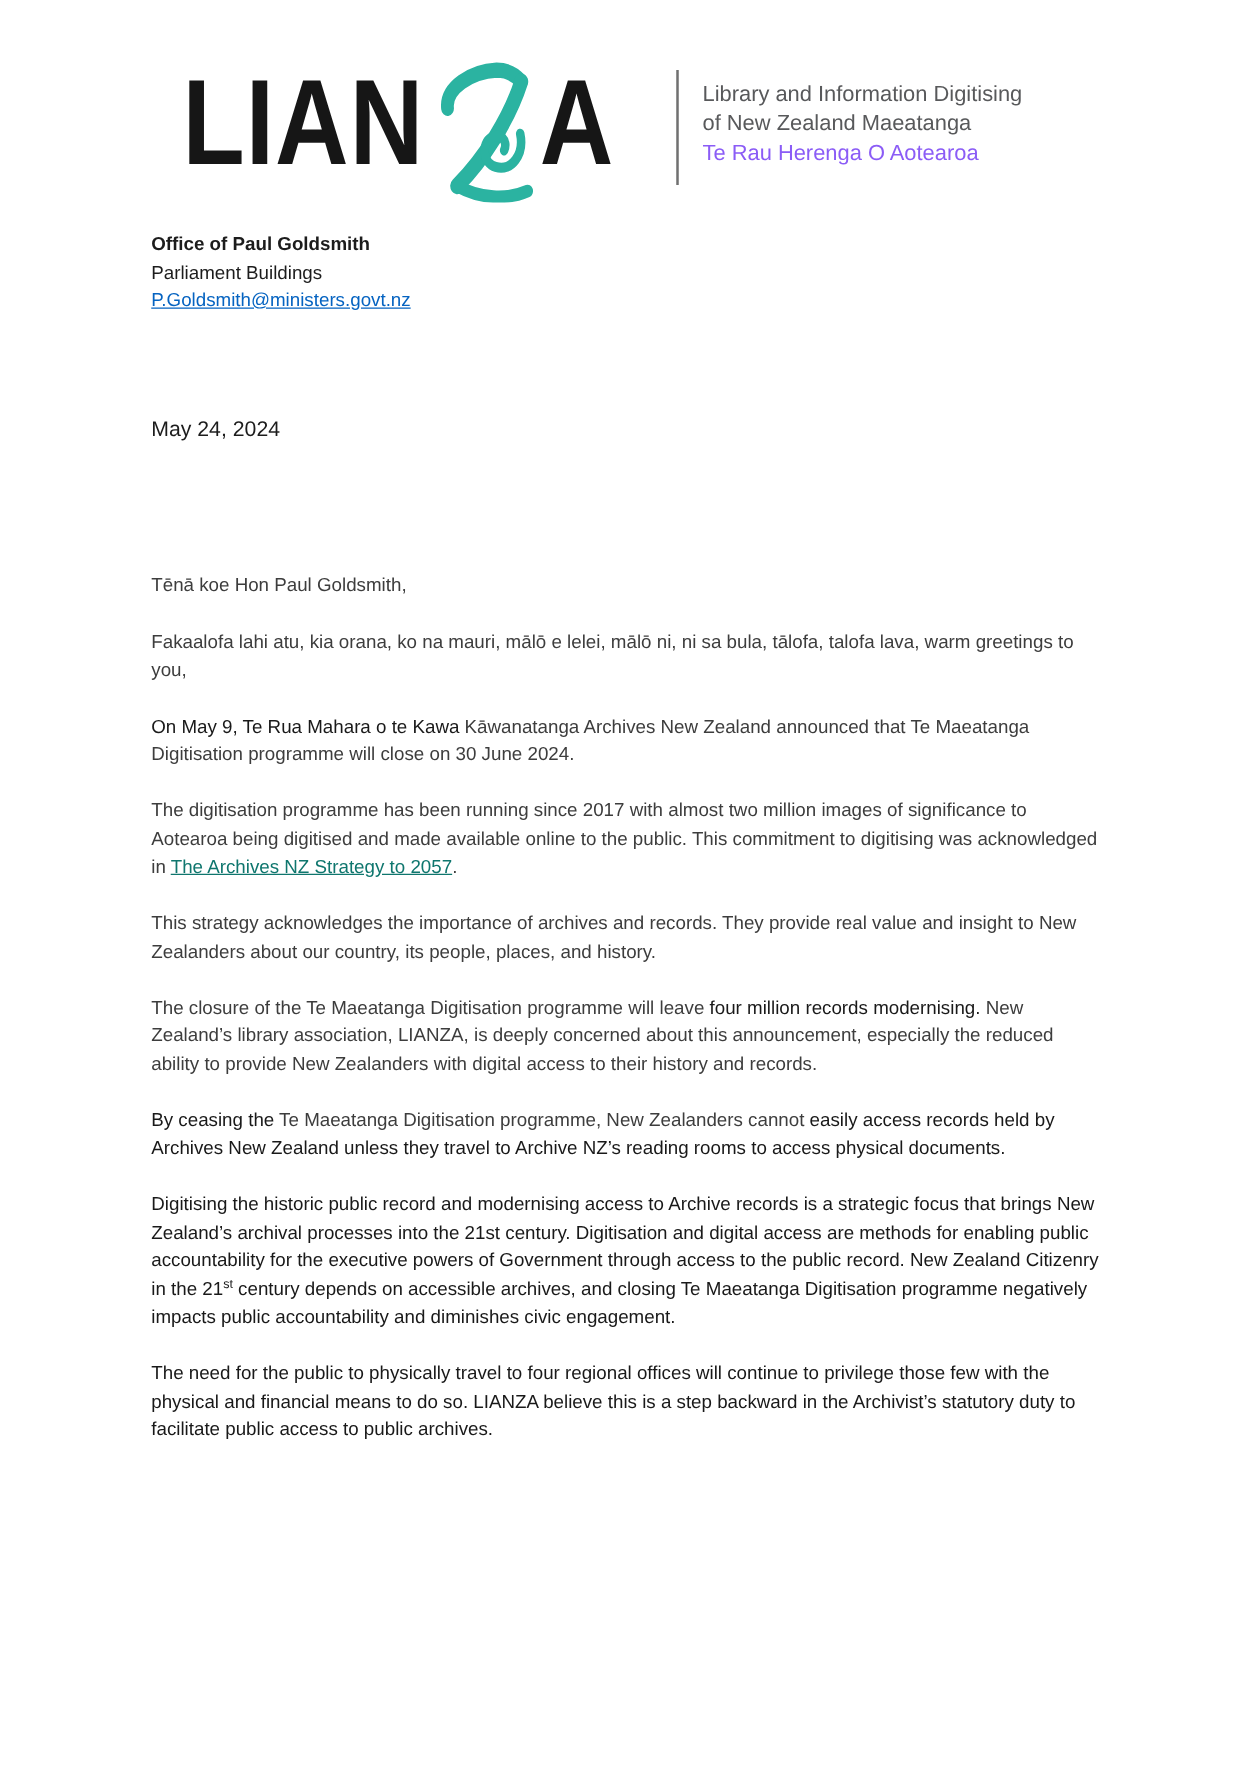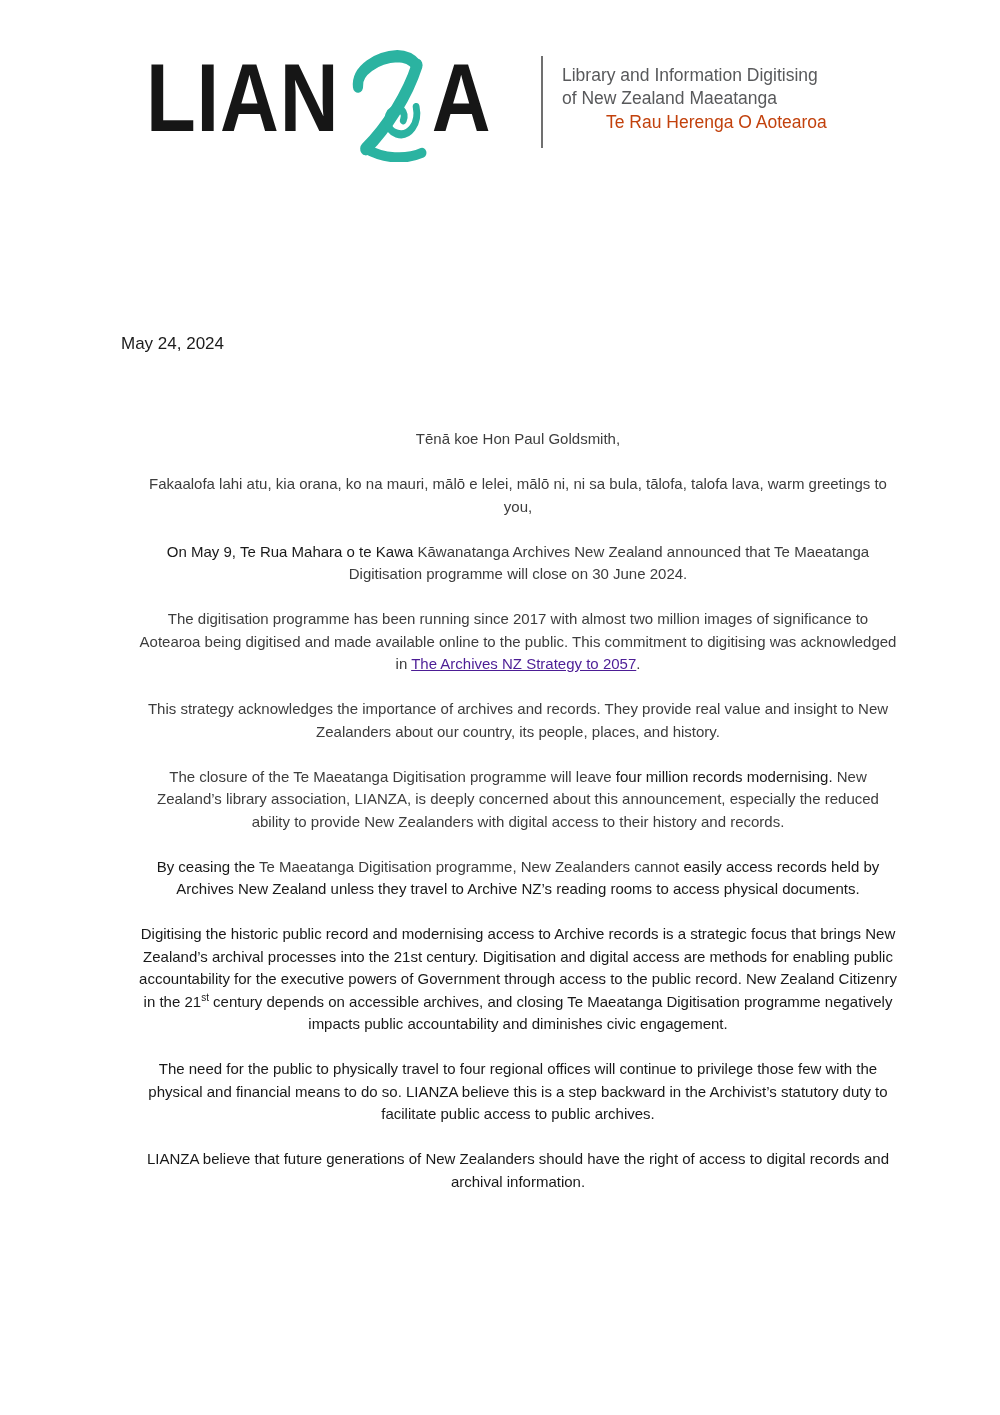--- a/index.html
+++ b/index.html
@@ -23,46 +23,45 @@
   }
   .koru{display:block;margin:-8px -2px 0 0;}
   .logo-divider{
     position:absolute;left:541px;top:56px;
     width:2px;height:92px;background:#707070;
   }
   .org{
     position:absolute;left:562px;top:64px;
     font-size:17.5px;line-height:23px;color:#58595b;
   }
-  .org-maori{color:#c2410c;margin-top:1px;margin-left:44px;}
+  .org-maori{color:#8b5cf6;margin-top:1px;}
   
   .recipient{
     position:absolute;left:121px;top:185px;
     font-size:15px;line-height:22.5px;color:#1c1c1c;
   }
   .recipient-office{font-weight:700;}
   .email-link{color:#0563c1;text-decoration:underline;cursor:pointer;}
   
   .date{
     position:absolute;left:121px;top:334px;
     font-size:17px;color:#1c1c1c;
   }
   
   .letter-body{
-    position:absolute;left:121px;top:428px;
+    position:absolute;left:121px;top:458px;
     width:762px;
     font-size:15px;line-height:22.5px;
     color:#3d3d3d;
-    text-align:center;
-    margin-left:16px;
+    text-align:left;
   }
   .letter-body p{margin:0 0 22.5px 0;}
   .run-n{color:#3d3d3d;}
   .run-b{color:#191919;}
-  .run-l{color:#4c1d95;text-decoration:underline;cursor:pointer;}
+  .run-l{color:#0f766e;text-decoration:underline;cursor:pointer;}
   sup.run-sup{font-size:10px;line-height:0;vertical-align:super;color:#191919;}
 </style>
 </head>
 <body>
 
 <div class="page">
 
   <div class="logo">
     <span class="logo-word">LIAN</span>
     <svg class="koru" width="112" height="114" viewBox="0 0 110 112" aria-hidden="true">
@@ -77,29 +76,33 @@
   </div>
 
   <div class="logo-divider"></div>
 
   <div class="org">
     <div>Library and Information Digitising</div>
     <div>of New Zealand Maeatanga</div>
     <div class="org-maori">Te Rau Herenga O Aotearoa</div>
   </div>
 
+  <section class="recipient">
+    <div class="recipient-office">Office of Paul Goldsmith</div>
+    <div class="recipient-address">Parliament Buildings</div>
+    <div><a class="email-link" href="#">P.Goldsmith@ministers.govt.nz</a></div>
+  </section>
 
   <div class="date">May 24, 2024</div>
 
   <main class="letter-body" id="letter-body">
       <p><span class="run-n">Tēnā koe Hon Paul Goldsmith,</span></p>
       <p><span class="run-n">Fakaalofa lahi atu, kia orana, ko na mauri, mālō e lelei, mālō ni, ni sa bula, tālofa, talofa lava, warm greetings to you,</span></p>
       <p><span class="run-b">On May 9, Te Rua Mahara o te Kawa </span><span class="run-n">Kāwanatanga Archives New Zealand announced that Te Maeatanga Digitisation programme will close on 30 June 2024.</span></p>
       <p><span class="run-n">The digitisation programme has been running since 2017 with almost two million images of significance to Aotearoa being digitised and made available online to the public. This commitment to digitising was acknowledged in </span><a href="#" class="run-l">The Archives NZ Strategy to 2057</a><span class="run-n">.</span></p>
       <p><span class="run-n">This strategy acknowledges the importance of archives and records. They provide real value and insight to New Zealanders about our country, its people, places, and history.</span></p>
       <p><span class="run-n">The closure of the Te Maeatanga Digitisation programme will leave </span><span class="run-b">four million records modernising. </span><span class="run-n">New Zealand’s library association, LIANZA, is deeply concerned about this announcement, especially the reduced ability to provide New Zealanders with digital access to their history and records.</span></p>
       <p><span class="run-b">By ceasing the </span><span class="run-n">Te Maeatanga Digitisation programme, New Zealanders cannot </span><span class="run-b">easily access records held by Archives New Zealand unless they travel to Archive NZ’s reading rooms to access physical documents.</span></p>
       <p><span class="run-b">Digitising the historic public record and modernising access to Archive records is a strategic focus that brings New Zealand’s archival processes into the 21st century. Digitisation and digital access are methods for enabling public accountability for the executive powers of Government through access to the public record. New Zealand Citizenry in the 21</span><sup class="run-sup">st</sup><span class="run-b"> century depends on accessible archives, and closing Te Maeatanga Digitisation programme negatively impacts public accountability and diminishes civic engagement.</span></p>
       <p><span class="run-b">The need for the public to physically travel to four regional offices will continue to privilege those few with the physical and financial means to do so. LIANZA believe this is a step backward in the Archivist’s statutory duty to facilitate public access to public archives.</span></p>
-      <p><span class="run-b">LIANZA believe that future generations of New Zealanders should have the right of access to digital records and archival information.</span></p>
     </main>
 
 </div>
 
 </body></html>

